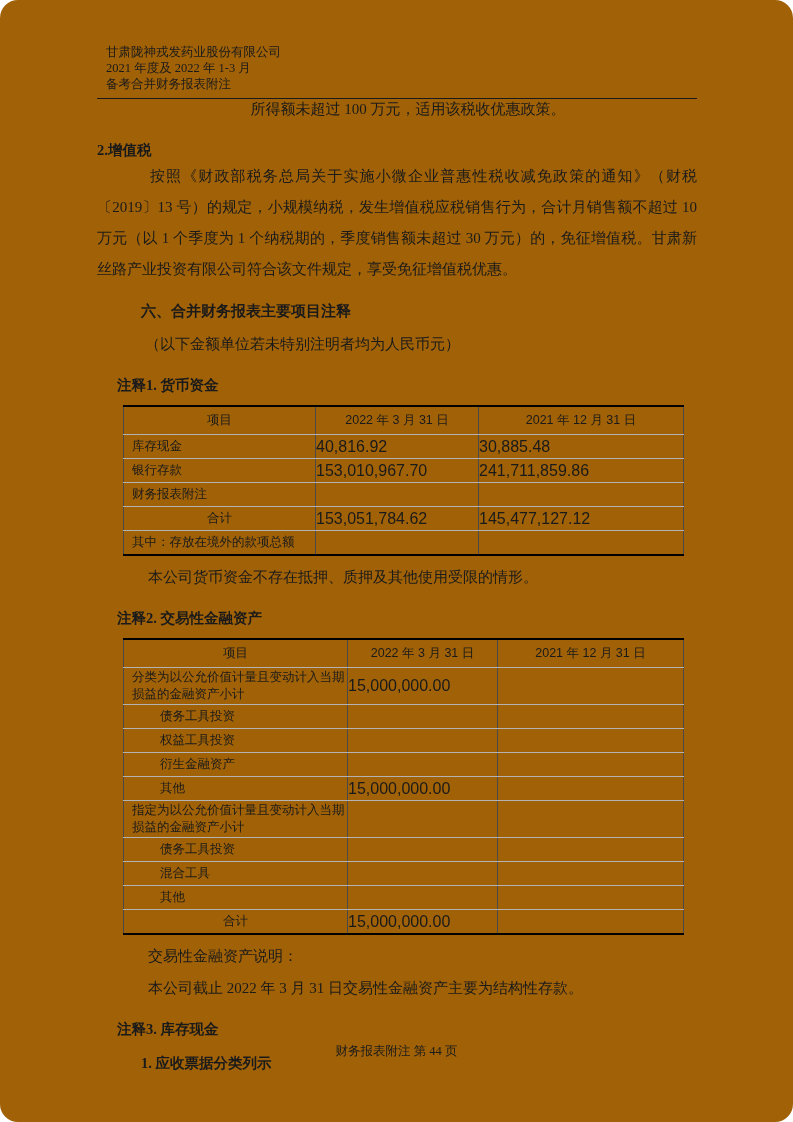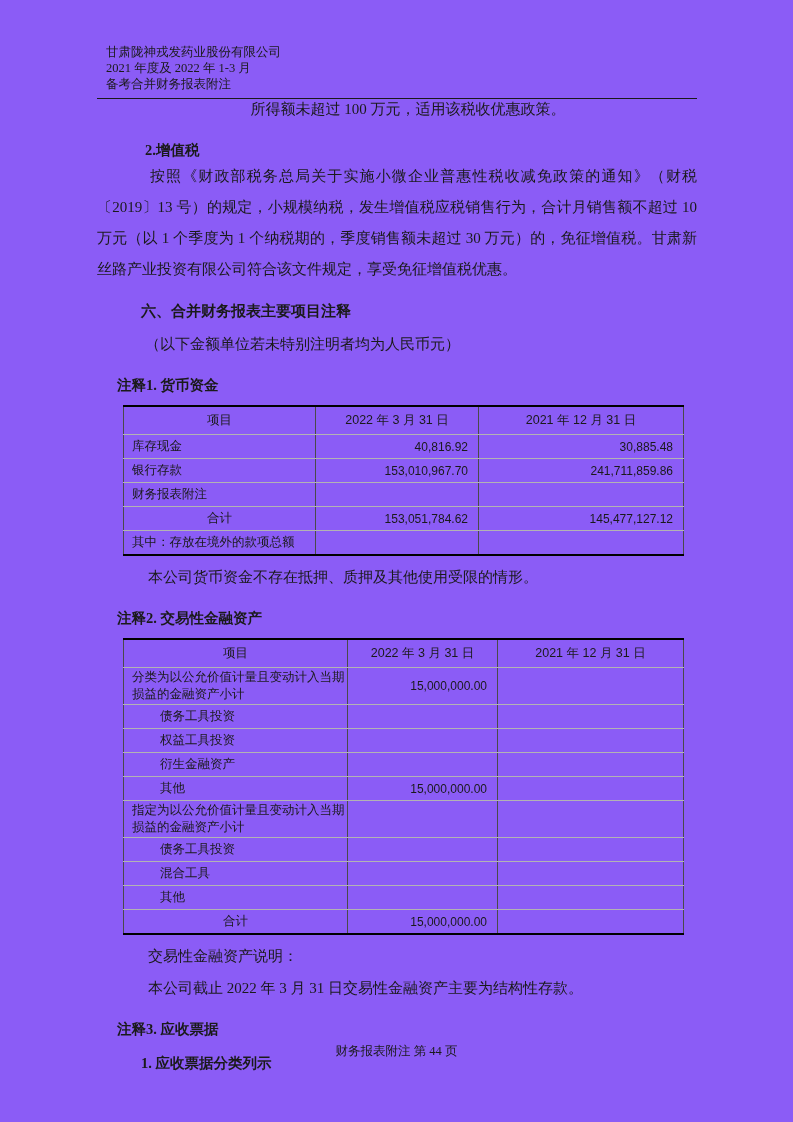--- a/index.html
+++ b/index.html
@@ -5,24 +5,25 @@
   html, body {
     margin: 0;
     padding: 0;
     background: #ffffff;
   }
   .page {
     position: relative;
     width: 793px;
     height: 1122px;
     margin: 0 auto;
-    background: #8b5cf6;
+    background: #a16207;
     font-family: "Liberation Serif", "DejaVu Serif", serif;
     color: #1a1a1a;
     overflow: hidden;
+    border-radius: 18px;
   }
   .content {
     padding: 44px 96px 0 97px;
   }
   
   .doc-header {
     font-size: 12.5px;
     line-height: 16px;
     border-bottom: 1.5px solid #1a1a1a;
     padding-bottom: 6px;
@@ -30,21 +31,21 @@
   }
   .doc-header div { white-space: nowrap; }
   
   .para {
     font-size: 15px;
     line-height: 21px;
     margin: 0;
   }
   .carryover       { margin-top: 0; margin-left: 22px; text-align: center; }
   .h-bold          { font-weight: bold; }
-  .vat-heading     { margin-top: 20px; margin-left: 48px; font-size: 14.5px; }
+  .vat-heading     { margin-top: 20px; font-size: 14.5px; }
   .vat-text {
     font-size: 15px;
     line-height: 31px;
     text-align: justify;
     text-indent: 53px;
   }
   .section-heading { margin-top: 16px; margin-left: 44px; font-size: 15px; }
   .section-note    { margin-top: 12px; margin-left: 48px; }
   .note-heading    { margin-top: 20px; margin-left: 20px; font-size: 14.5px; }
   .remark          { margin-top: 11px; margin-left: 51px; }
@@ -73,24 +74,23 @@
     height: 25px;
     font-family: "Liberation Sans", "DejaVu Sans", sans-serif;
     font-size: 12.5px;
     margin-top: 12px;
   }
   .fin-table td { height: 21px; }
   .fin-table .c-item   { text-align: left; padding-left: 8px; }
   .fin-table .c-item.indent { padding-left: 36px; }
   .fin-table .c-item.total  { text-align: center; padding-left: 0; }
   .fin-table .c-num {
-    text-align: right;
     padding-right: 10px;
     font-family: "Liberation Sans", "DejaVu Sans", sans-serif;
-    font-size: 12px;
+    font-size: 16px;
   }
   .t-col1a { width: 192px; } .t-col2a { width: 163px; } .t-col3a { width: 205px; }
   .t-col1b { width: 224px; } .t-col2b { width: 150px; } .t-col3b { width: 186px; }
   
   .doc-footer {
     position: absolute;
     bottom: 62px;
     left: 0;
     width: 100%;
     text-align: center;
@@ -231,20 +231,20 @@
             <td class="c-num">15,000,000.00</td>
             <td class="c-num"></td>
           </tr>
         </tbody>
     </table>
 
     <p class="para remark">交易性金融资产说明：</p>
 
     <p class="para remark">本公司截止 2022 年 3 月 31 日交易性金融资产主要为结构性存款。</p>
 
-    <p class="para h-bold note-heading">注释3. 应收票据</p>
+    <p class="para h-bold note-heading">注释3. 库存现金</p>
 
     <p class="para h-bold sub-heading">1. 应收票据分类列示</p>
 
   </div>
 
   <div class="doc-footer">财务报表附注 第 44 页</div>
 </div>
 
 </body></html>

